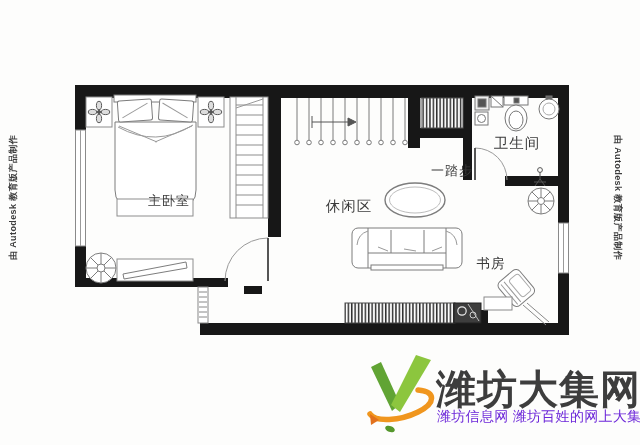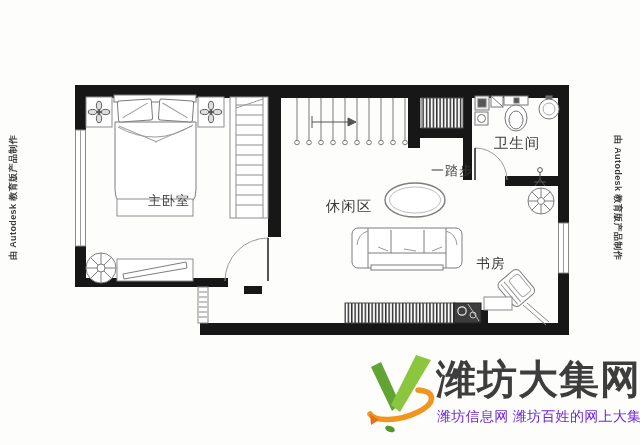--- a/index.html
+++ b/index.html
@@ -15,21 +15,21 @@
   .watermark.left{left:-62px;top:191px;transform:rotate(-90deg);}
   .watermark.right{left:542px;top:191px;transform:rotate(90deg);}
   svg.plan{position:absolute;left:0;top:0;}
   svg.plan text{
     font-family:"Liberation Sans",sans-serif;
     fill:#3a3a3a;letter-spacing:1px;
   }
   .logo{position:absolute;left:366px;top:354px;width:274px;height:91px;}
   .logo-mark{position:absolute;left:0;top:0;}
   .logo-title{
-    position:absolute;left:70px;top:4px;width:204px;
+    position:absolute;left:70px;top:14px;width:204px;
     font-size:40px;font-weight:700;color:#3d3d3d;letter-spacing:1px;
     line-height:1.05;white-space:nowrap;
   }
   .logo-tagline{
     position:absolute;left:71px;top:54px;width:203px;
     font-size:14px;color:#6d28d9;letter-spacing:.3px;white-space:nowrap;
   }
 </style>
 </head>
 <body>

